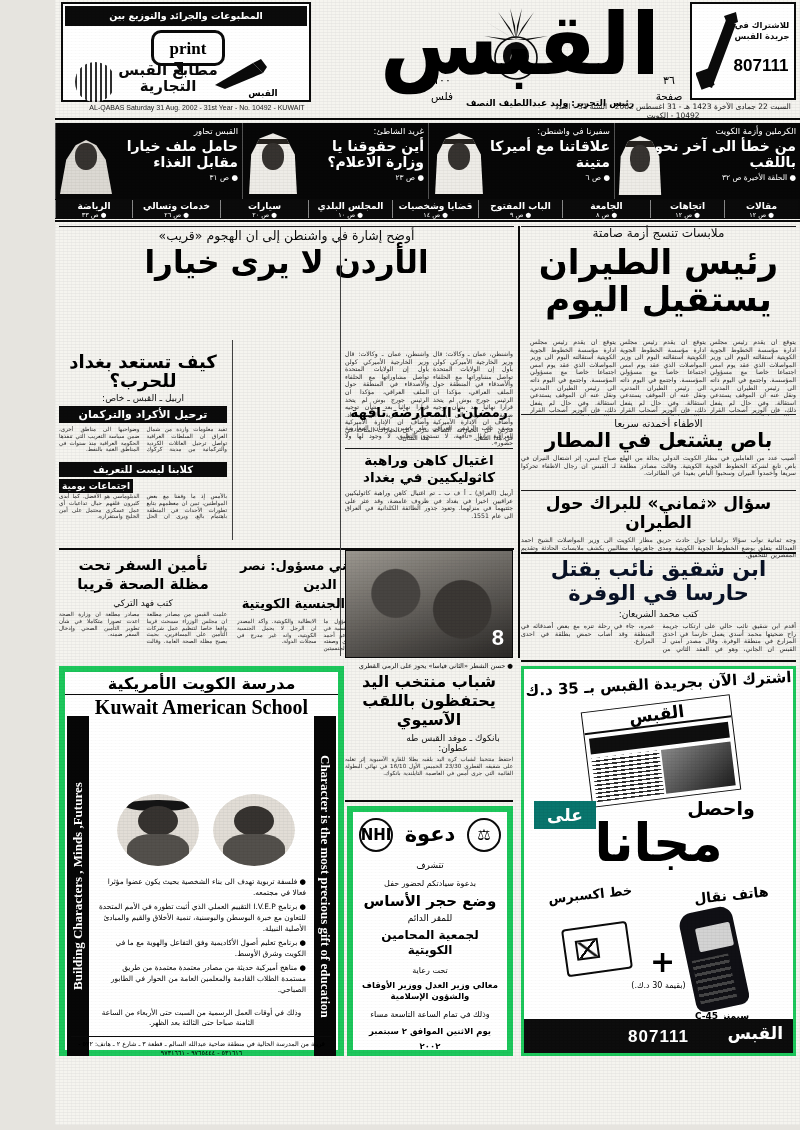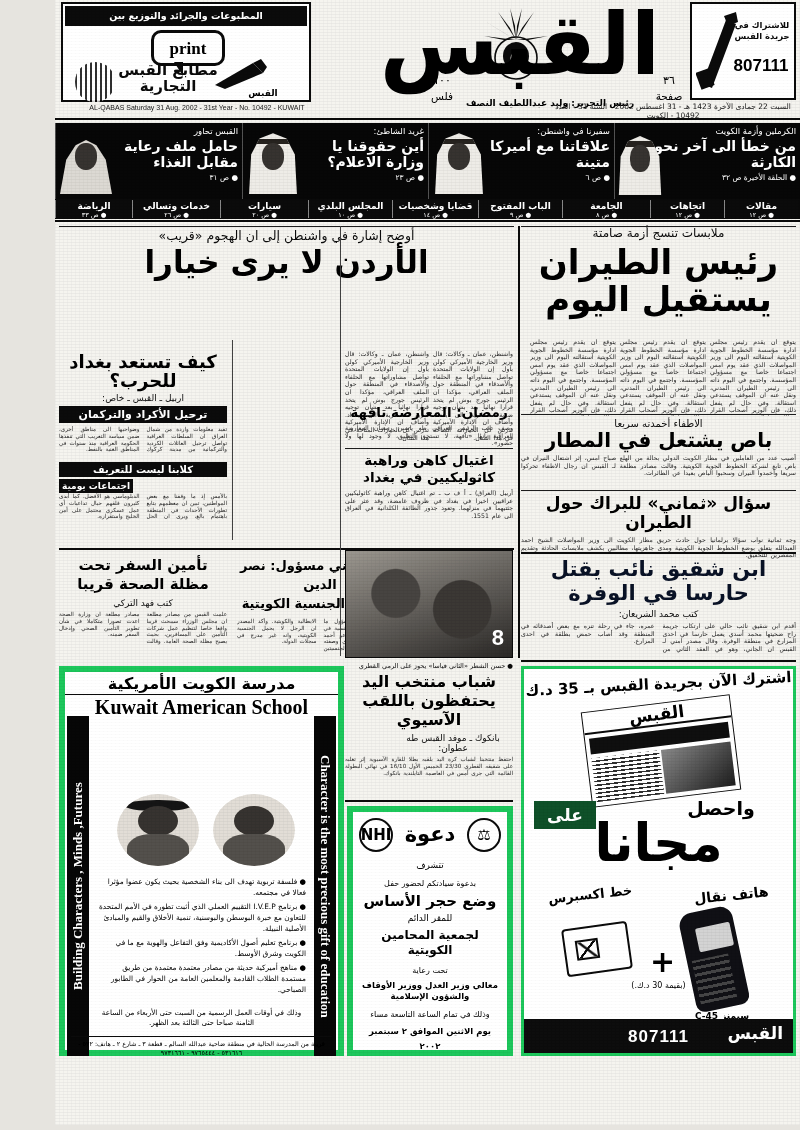--- a/index.html
+++ b/index.html
@@ -238,21 +238,21 @@
     direction:rtl; text-align:center; font-size:15px; font-weight:bold;
   }
   .majjan {
     direction:rtl; text-align:center; font-size:52px; font-weight:bold;
     line-height:52px; letter-spacing:-2px;
   }
   .wahsul {
     direction:rtl; text-align:center; font-size:19px; font-weight:bold;
   }
   .alaa-box {
-    position:absolute; background:#14532d; color:#fff; direction:rtl;
+    position:absolute; background:#0f766e; color:#fff; direction:rtl;
     text-align:center; font-weight:bold; font-size:17px;
   }
   .handset-art { position:absolute; }
   .phone-body {
     position:absolute; inset:0; background:#15151a;
     border-radius:13px 13px 9px 9px; transform:rotate(-12deg);
   }
   .phone-screen {
     position:absolute; left:18%; top:16%; width:64%; height:24%;
     background:#cfcfcf; border-radius:2px; transform:rotate(-12deg);
@@ -355,21 +355,21 @@
     <div class="mh-date-ar ar">السبت 22 جمادى الآخرة 1423 هـ - 31 اغسطس 2002 - السنة 31 - العدد 10492 - الكويت</div>
     <div class="mh-date-en">AL-QABAS  Saturday 31 Aug. 2002 - 31st Year - No. 10492 - KUWAIT</div>
   </div>
   <div class="mh-rule"></div>
 
   <div class="banner">
 
     <div class="bcell" style="right:0; width:186px;">
       <div class="txt" style="width:178px;">
         <div class="kick">الكرملين وأزمة الكويت</div>
-        <div class="hl">من خطأ الى آخر نحو الكارثة</div>
+        <div class="hl">من خطأ الى آخر نحو باللقب</div>
         <div class="pg">● الحلقة الأخيرة ص ٣٢</div>
       </div>
       <div class="portrait ghutra" style="left:2px;top:8px;width:46px;height:64px;">
         <div class="band"></div>
             <div class="face"></div>
       </div>
     </div>
 
     <div class="bcell" style="right:186px; width:186px;">
       <div class="txt" style="width:124px;">
@@ -391,21 +391,21 @@
       </div>
       <div class="portrait ghutra">
         <div class="band"></div>
             <div class="face"></div>
       </div>
     </div>
 
     <div class="bcell" style="right:558px; width:187px;">
       <div class="txt" style="width:120px;">
         <div class="kick">القبس تحاور</div>
-        <div class="hl">حامل ملف رعاية مقابل الغذاء</div>
+        <div class="hl">حامل ملف خيارا مقابل الغذاء</div>
         <div class="pg">● ص ٣١</div>
       </div>
       <div class="portrait">
         <div class="face"></div>
       </div>
     </div>
   </div>
 
   <div class="indexstrip">
     <div class="itab" style="right:2px;width:74px;">

